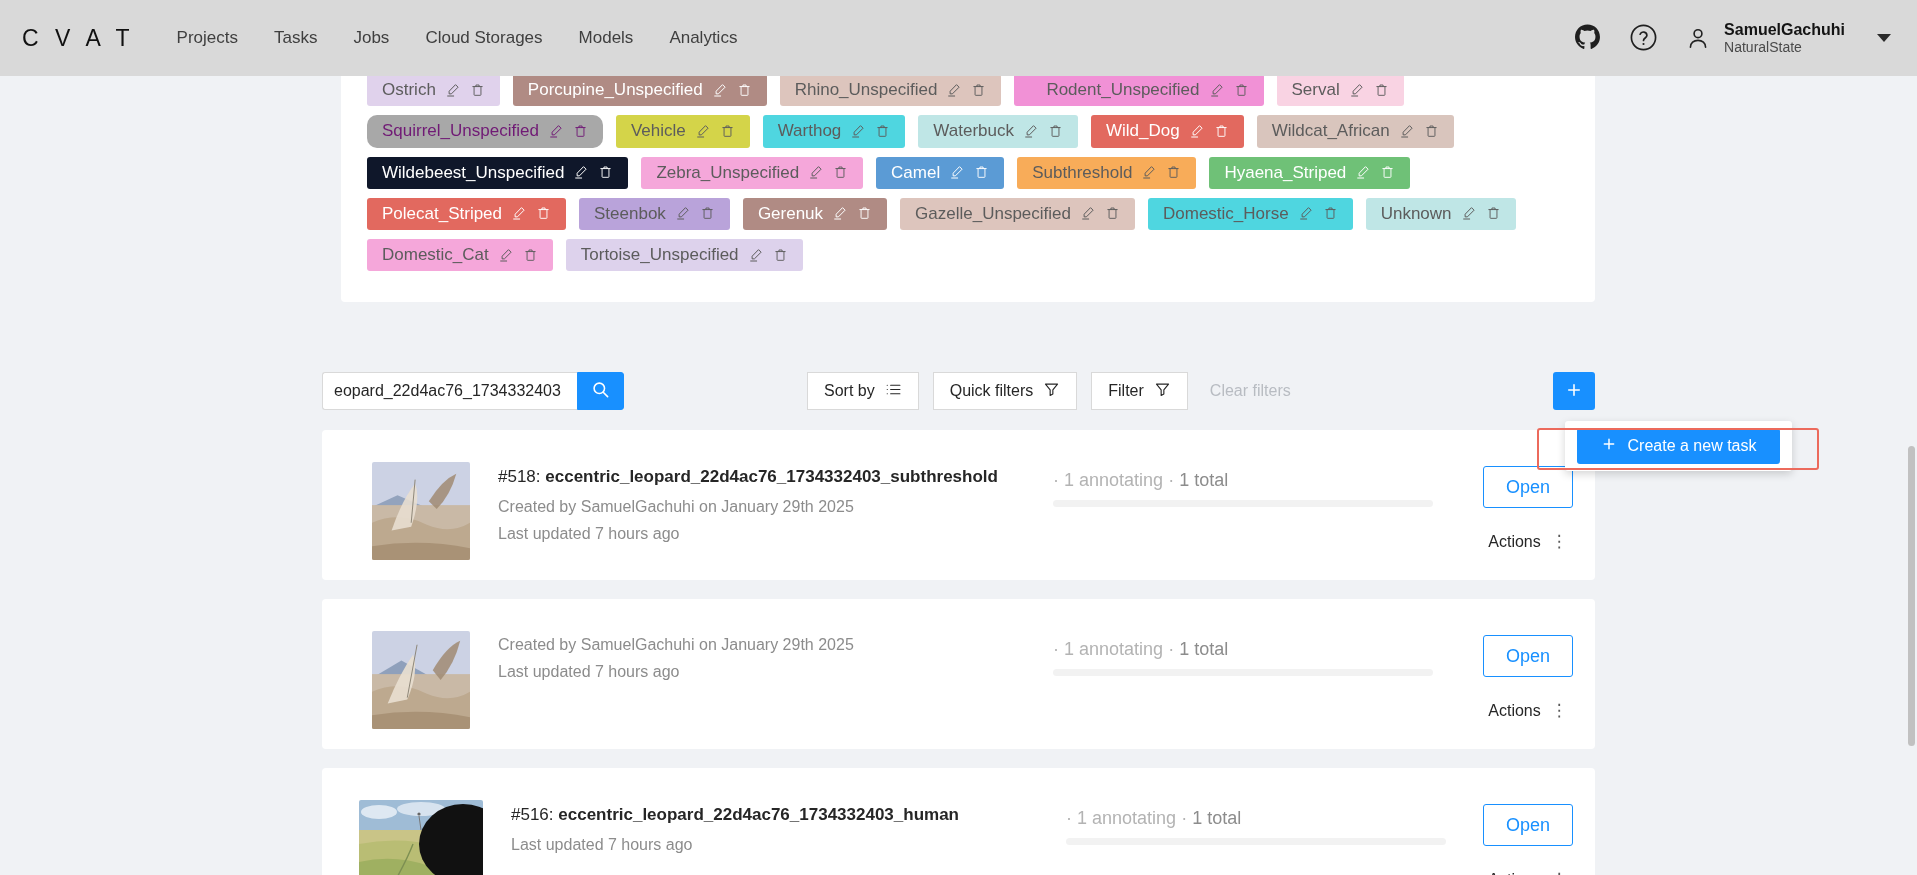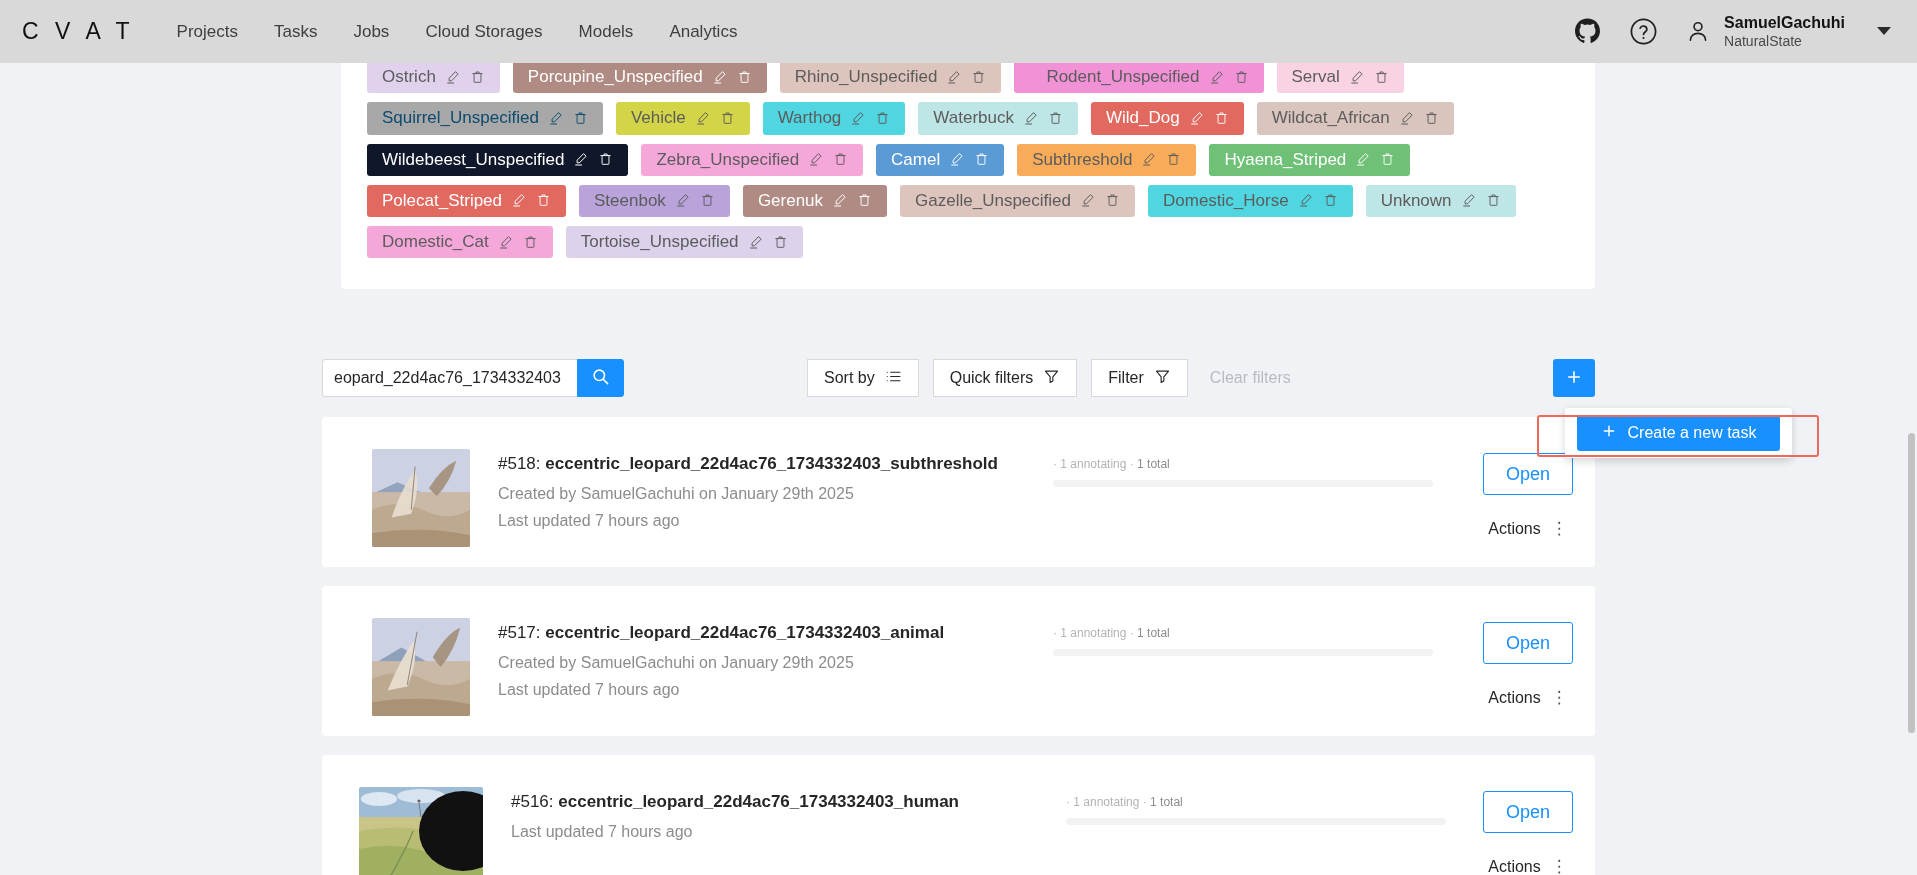--- a/index.html
+++ b/index.html
@@ -5,21 +5,21 @@
   * { box-sizing: border-box; margin: 0; padding: 0; }
   html, body {
     width: 1917px; height: 875px;
     font-family: "Liberation Sans", sans-serif;
     background: #f0f2f5;
     overflow: hidden;
   }
 
   
   .topbar {
-    height: 63px;
+    height: 76px;
     background: #d9d9d9;
     display: flex;
     align-items: center;
     padding: 0 26px 0 22px;
     position: relative;
     z-index: 50;
   }
   .logo {
     font-size: 23px;
     letter-spacing: 5px;
@@ -244,21 +244,21 @@
     white-space: nowrap;
   }
   .card-title .tid { font-weight: 400; }
   .card-title .tname { font-weight: 700; }
   .card-sub {
     font-size: 16px;
     color: #8c8c8c;
     margin-bottom: 9px;
   }
   .card-stats { width: 380px; padding-top: 24px; margin-left: 35px; }
-  .stats-text { font-size: 12px; color: #b3b3b3; margin-bottom: 9px; }
+  .stats-text { font-size: 18px; color: #b3b3b3; margin-bottom: 9px; }
   .stats-text .tot { color: #8c8c8c; }
   .progress-track {
     height: 7px;
     background: #f2f2f2;
     border-radius: 4px;
     width: 100%;
   }
   .card-actions {
     margin-left: auto;
     display: flex;
@@ -431,21 +431,21 @@
               <svg width="15" height="16" viewBox="0 0 24 24" fill="none" stroke="currentColor" stroke-width="1.5" stroke-linecap="round">
                 <path d="M4.5 6.5h15"></path>
                 <path d="M6.5 6.5v13a1 1 0 0 0 1 1h9a1 1 0 0 0 1-1v-13"></path>
                 <path d="M9.5 6.5V4h5v2.5"></path>
               </svg>
             </span>
           </span>
         </div>
       </div>
     <div class="label-row" id="lr1">
-        <div class="tag" style="background: rgb(168, 168, 168); color: #0c4a6e;">
+        <div class="tag" style="background: rgb(168, 168, 168); color: #701a75; border-radius: 10px;">
           <span>Squirrel_Unspecified</span>
           <span class="tag-actions">
             <span>
               <svg width="16" height="16" viewBox="0 0 24 24" fill="none" stroke="currentColor" stroke-width="1.5" stroke-linecap="round">
                 <path d="M16.2 4.4 19.6 7.8 9.6 17.8H6.2v-3.4z"></path>
                 <path d="M4 21h9"></path>
               </svg>
             </span>
             <span>
               <svg width="15" height="16" viewBox="0 0 24 24" fill="none" stroke="currentColor" stroke-width="1.5" stroke-linecap="round">
@@ -899,24 +899,20 @@
           <path d="M0 48 L30 30 L62 48 Z" fill="#8fa0bb"></path>
           <rect x="0" y="44" width="100" height="56" fill="#c9b9a6"></rect>
           <path d="M0 62 Q28 50 56 64 Q80 74 100 62 L100 100 L0 100 Z" fill="#bda98f"></path>
           <path d="M16 74 Q28 44 42 24 Q48 42 36 70 Z" fill="#e8ded0" opacity=".92"></path>
           <path d="M62 40 Q76 16 90 10 Q84 34 70 50 Z" fill="#a08b73" opacity=".85"></path>
           <path d="M46 14 L36 68" stroke="#8c8577" stroke-width="1"></path>
           <path d="M0 86 Q50 78 100 88 L100 100 L0 100 Z" fill="#a99276"></path>
         </svg>
       </div>
       <div class="card-main">
-        <div class="card-title">
-          <span class="tid">#517:</span>
-          <span class="tname">eccentric_leopard_22d4ac76_1734332403_animal</span>
-        </div>
         <div class="card-sub">Created by SamuelGachuhi on January 29th 2025</div>
         <div class="card-sub">Last updated 7 hours ago</div>
       </div>
       <div class="card-stats">
         <div class="stats-text">
           <span>·</span>
           <span>1 annotating</span>
           <span>·</span>
           <span class="tot">1 total</span>
         </div>

